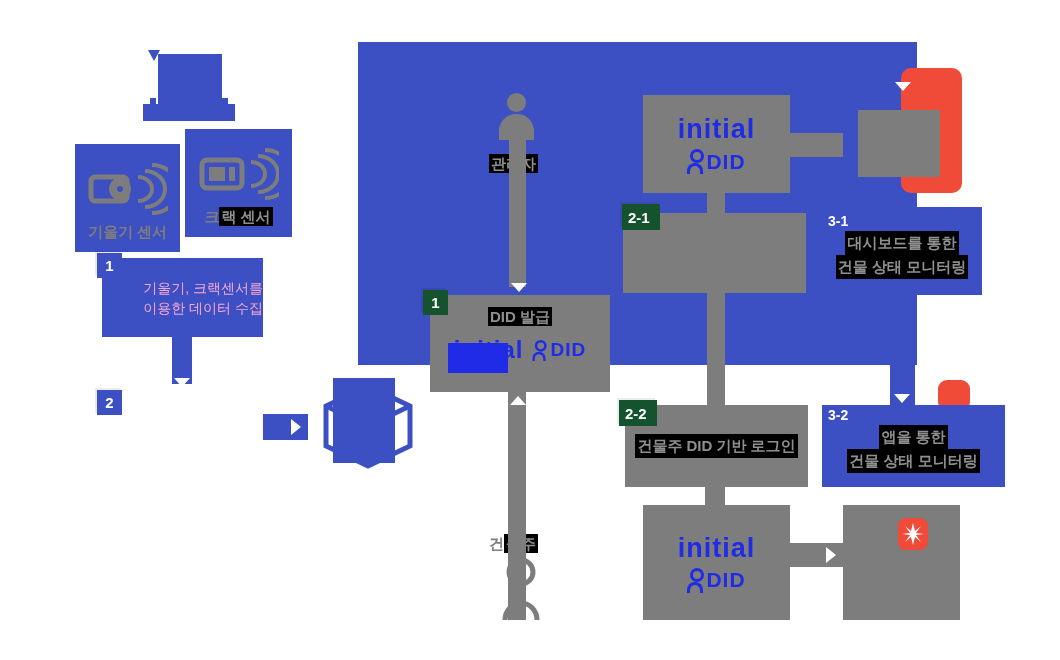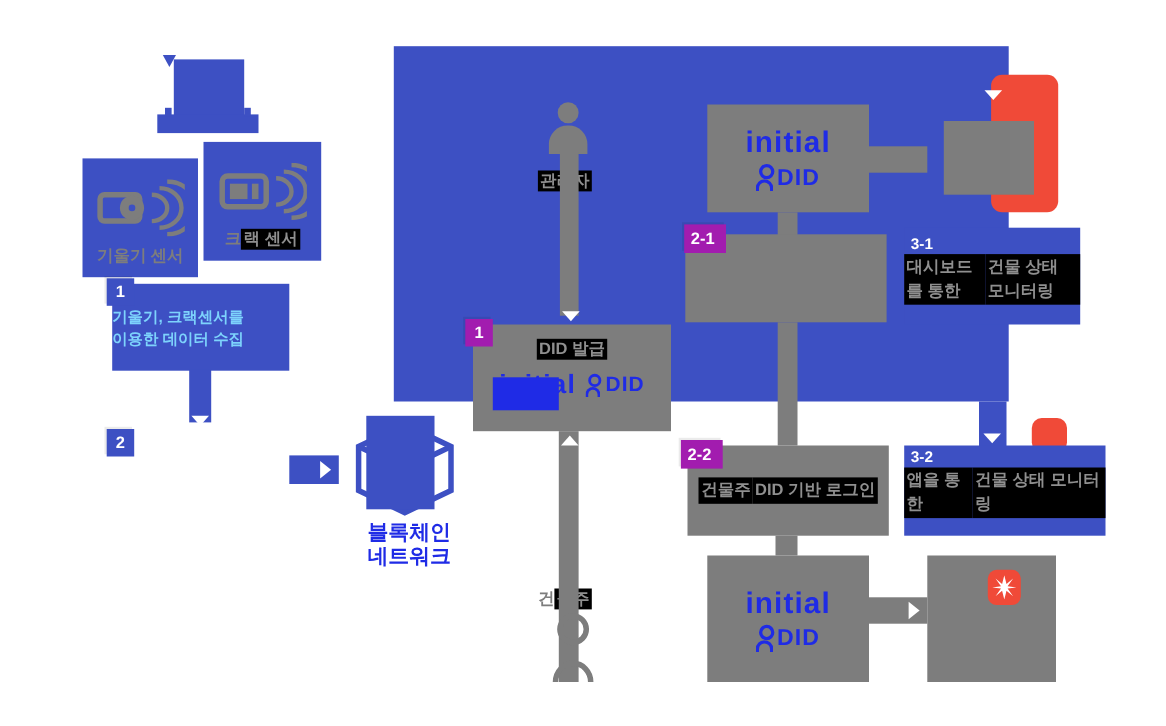--- a/index.html
+++ b/index.html
@@ -12,24 +12,24 @@
   .big-rect{left:358px;top:42px;width:559px;height:323px;}
   
   .building-svg{left:140px;top:48px;}
   .sensor-box{width:105px;height:108px;display:flex;flex-direction:column;align-items:center;justify-content:flex-end;padding-bottom:10px;box-sizing:border-box;}
   .sensor-left{left:75px;top:144px;font-family:Liberation Serif, serif;}
   .sensor-right{left:185px;top:129px;width:107px;}
   .sensor-label{color:#7D7D7D;font-weight:bold;font-size:15px;margin-top:8px;white-space:nowrap;}
   .hl{background:#000;color:#8F8F8F;padding:1px 2px;}
   .tab{width:25px;height:25px;background:#3D50C3;color:#fff;font-size:15px;font-weight:bold;
        display:flex;align-items:center;justify-content:center;box-shadow:-2px -2px 0 rgba(0,0,0,0.08);}
-  .tab-gray{background:#a21caf;}
+  .tab-gray{background:#14532d;}
   .tab-wide{width:38px;height:26px;justify-content:flex-start;padding-left:6px;box-sizing:border-box;}
-  .step-box{color:#7dd3fc;font-weight:bold;font-size:14px;text-align:center;
-            display:flex;flex-direction:column;align-items:flex-start;justify-content:center;line-height:20px;}
+  .step-box{color:#f9a8d4;font-weight:normal;font-size:14px;text-align:center;
+            display:flex;flex-direction:column;align-items:flex-end;justify-content:center;line-height:20px;}
   .step1{left:102px;top:258px;width:161px;height:79px;}
   .step2{left:102px;top:392px;width:161px;height:68px;}
   .conn-v1{left:172px;top:336px;width:20px;height:48px;}
   .conn-h1{left:263px;top:414px;width:45px;height:26px;}
   .tri-down{width:0;height:0;border-left:8px solid transparent;border-right:8px solid transparent;border-top:9px solid #fff;}
   .tri-up{width:0;height:0;border-left:8px solid transparent;border-right:8px solid transparent;border-bottom:9px solid #fff;}
   .tri-right{width:0;height:0;border-top:8px solid transparent;border-bottom:8px solid transparent;border-left:10px solid #fff;}
   .cube-square{left:333px;top:378px;width:62px;height:85px;}
   .bc-label{left:322px;top:474px;width:100px;text-align:center;color:#1F2BE6;font-weight:bold;font-size:19px;line-height:22px;}
   
@@ -69,21 +69,21 @@
   .box21{left:623px;top:213px;width:183px;height:80px;}
   .box21-tab{left:622px;top:204px;}
   .conn-b{left:707px;top:293px;width:18px;height:112px;}
   .box22{left:625px;top:405px;width:183px;height:82px;display:flex;flex-direction:row;align-items:center;justify-content:center;line-height:22px;}
   .box22-tab{left:619px;top:400px;}
   .conn-c{left:705px;top:487px;width:20px;height:18px;}
   .boxbr{left:843px;top:505px;width:117px;height:115px;}
   .spark{left:898px;top:518px;width:30px;height:32px;background:#F04A38;border-radius:8px;display:flex;align-items:center;justify-content:center;}
   .box31{left:822px;top:207px;width:160px;height:88px;box-sizing:border-box;padding-top:4px;}
   .box31 .num,.box32 .num{color:#fff;font-size:14px;font-weight:bold;margin:2px 0 2px 6px;}
-  .hl-lines{display:flex;flex-direction:row;align-items:center;line-height:22px;font-size:15px;font-weight:bold;}
+  .hl-lines{display:flex;flex-direction:column;align-items:center;line-height:22px;font-size:15px;font-weight:bold;}
   .conn-d{left:890px;top:365px;width:25px;height:43px;}
   .arr-32{left:894px;top:394px;z-index:4;}
   .phone-red{left:938px;top:380px;width:32px;height:31px;background:#F04A38;border-radius:9px;z-index:1;}
   .box32{left:822px;top:405px;width:183px;height:82px;z-index:2;box-sizing:border-box;}
 </style>
 </head>
 <body>
 
 <div class="canvas">
 
@@ -134,24 +134,20 @@
 
   <div class="abs blue conn-h1"></div>
   <div class="abs tri-right" style="left:291px;top:419px;"></div>
 
   <svg class="abs" style="left:320px;top:382px;" width="96" height="88" viewBox="0 0 96 88">
     <polygon points="48,4 90,24 90,64 48,84 6,64 6,24" fill="none" stroke="#3D50C3" stroke-width="5"></polygon>
     <polyline points="6,24 48,44 90,24" fill="none" stroke="#3D50C3" stroke-width="5"></polyline>
     <line x1="48" y1="44" x2="48" y2="84" stroke="#3D50C3" stroke-width="5"></line>
   </svg>
   <div class="abs blue cube-square"></div>
-  <div class="abs bc-label">
-    <div>블록체인</div>
-    <div>네트워크</div>
-  </div>
 
   <div class="abs gray admin-head"></div>
   <div class="abs gray admin-body"></div>
   <div class="abs admin-label"><span class="hl">관리자</span></div>
   <div class="abs gray line-admin"></div>
   <div class="abs tri-down arr-admin"></div>
 
   <div class="abs gray didissue"></div>
   <div class="abs tab tab-gray didissue-tab">1</div>
   <div class="abs didissue-title"><span class="hl">DID 발급</span></div>

